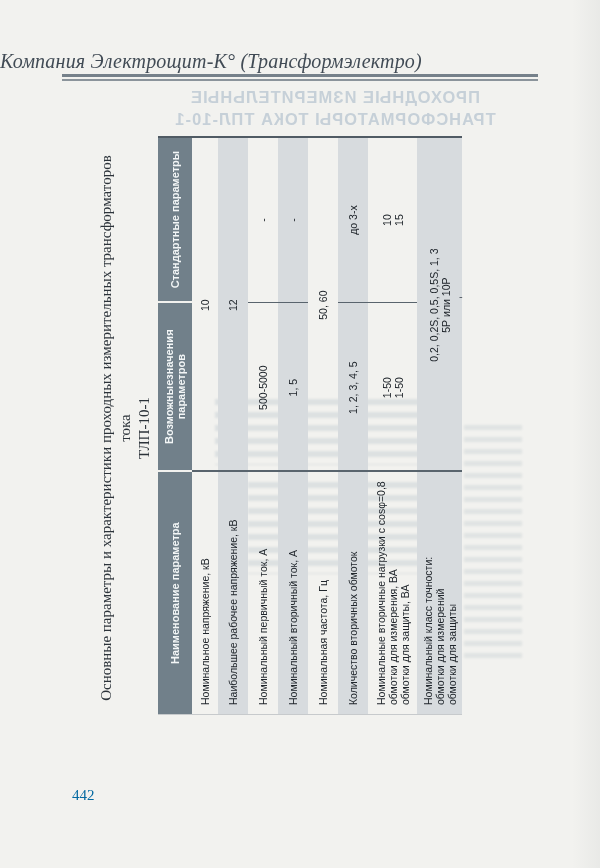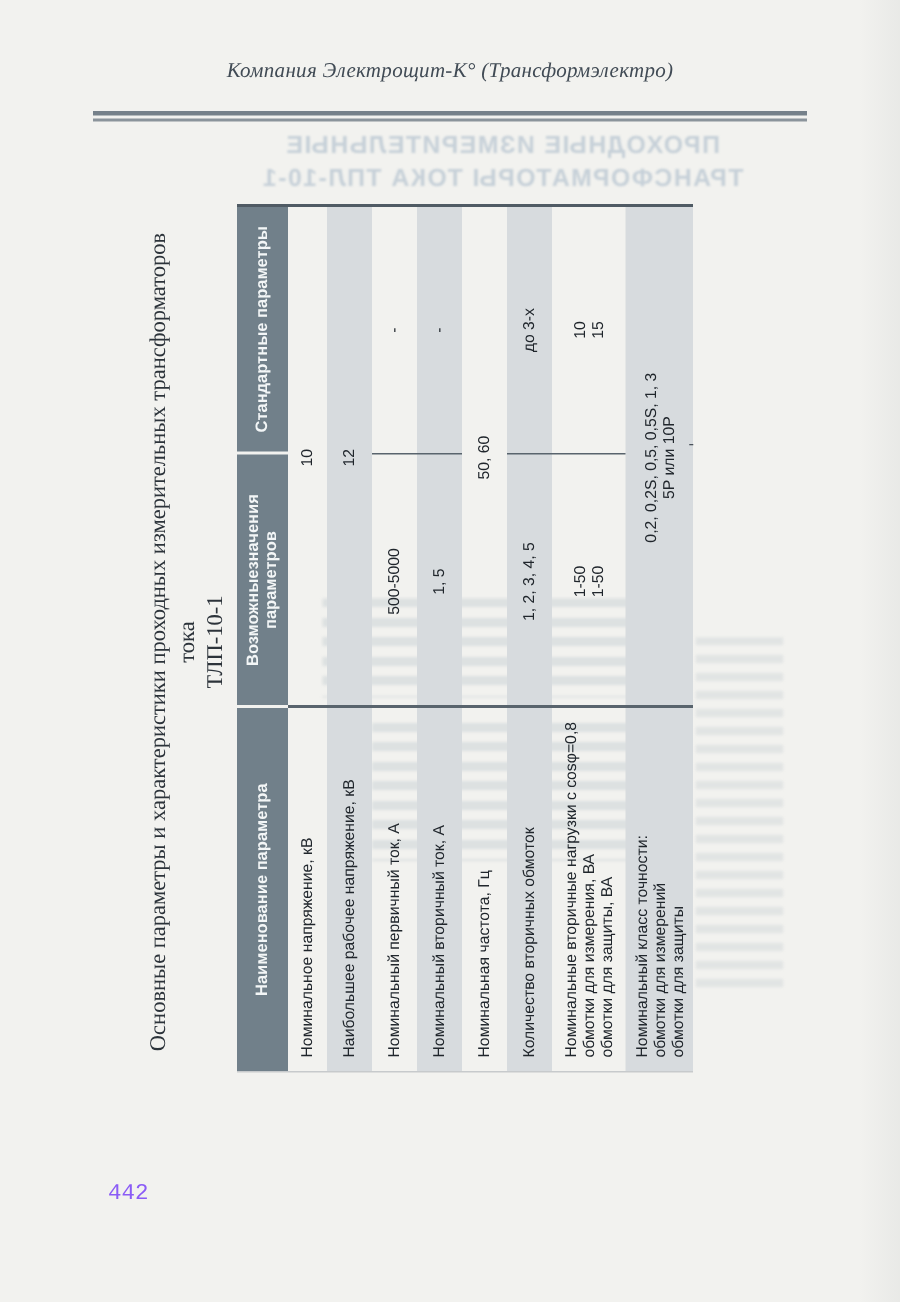--- a/index.html
+++ b/index.html
@@ -12,23 +12,23 @@
   }
   
   .page::after {
     content:""; position:absolute; right:0; top:0; width:28px; height:100%;
     background:linear-gradient(to right, rgba(0,0,0,0), rgba(60,70,80,0.05));
     pointer-events:none;
   }
 
   
   .running-head {
-    position:absolute; left:0; top:40px; width:600px;
-    text-align:center; font-family:"Liberation Serif", serif;
-    font-style:italic; font-size:14px; color:#414b55; letter-spacing:.2px;
+    position:absolute; left:0; top:50px; width:600px;
+    text-align:left; font-family:"Liberation Serif", serif;
+    font-style:italic; font-size:20px; color:#414b55; letter-spacing:.2px;
   }
   .rule { position:absolute; left:62px; width:476px; }
   .rule-top    { top:74px; height:2.5px; background:#76818a; }
   .rule-bottom { top:79px; height:1.5px; background:#8b949b; }
 
   
   .bleed-heading {
     position:absolute; left:70px; top:86px; width:530px;
     transform:scaleX(-1);
     text-align:center; font-weight:bold; font-size:16.5px; line-height:22px;
@@ -90,21 +90,21 @@
     position:absolute; left:242px; top:34px; width:1.5px; height:270px;
     background:#59646d;
   }
 
   .artifact-dash {
     position:absolute; left:459px; top:290px; font-size:11px; color:#4a525a;
   }
 
   .page-number {
     position:absolute; left:72px; top:787px;
-    font-family:Liberation Mono, monospace; font-size:15px; color:#8b5cf6;
+    font-family:Liberation Serif, serif; font-size:15px; color:#0369a1;
   }
 </style>
 </head>
 <body>
 
 <div class="page">
 
   <div class="running-head">Компания Электрощит-К° (Трансформэлектро)</div>
   <div class="rule rule-top"></div>
   <div class="rule rule-bottom"></div>

